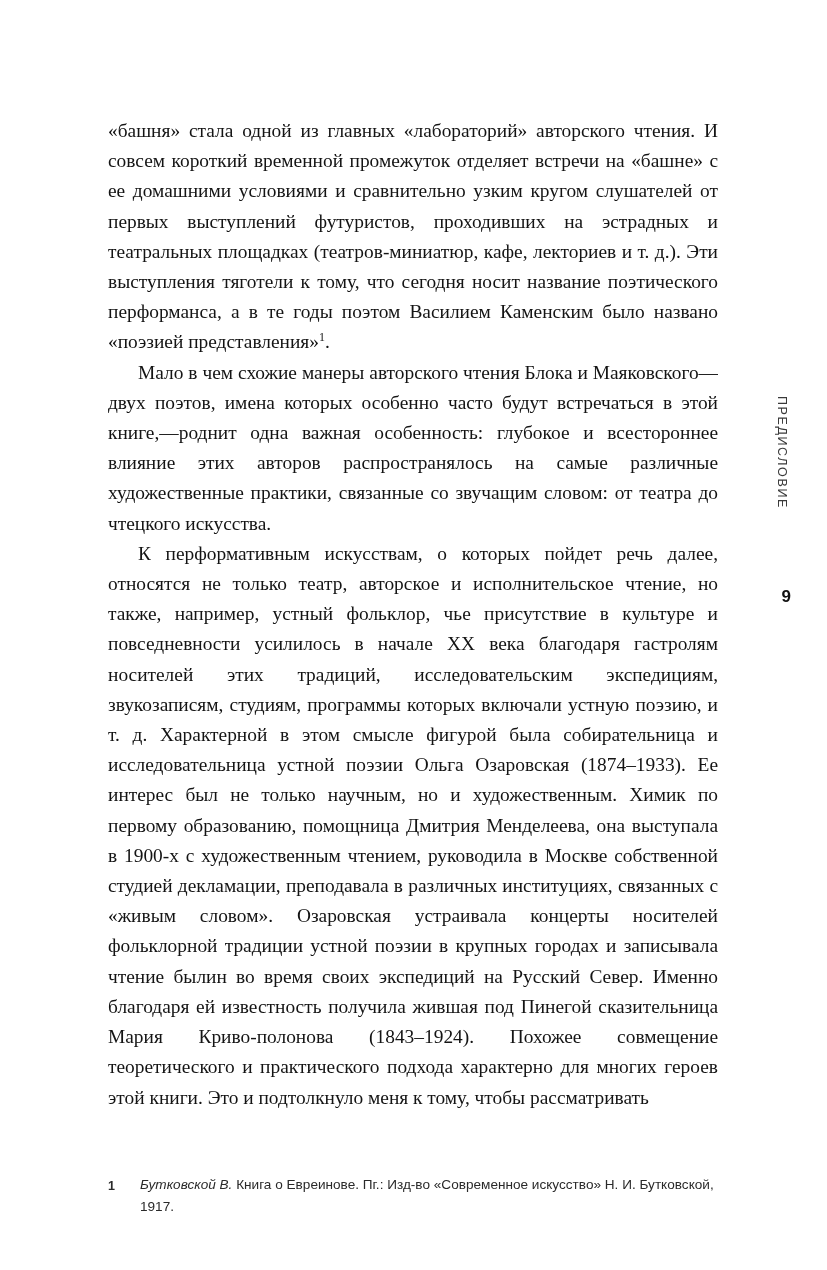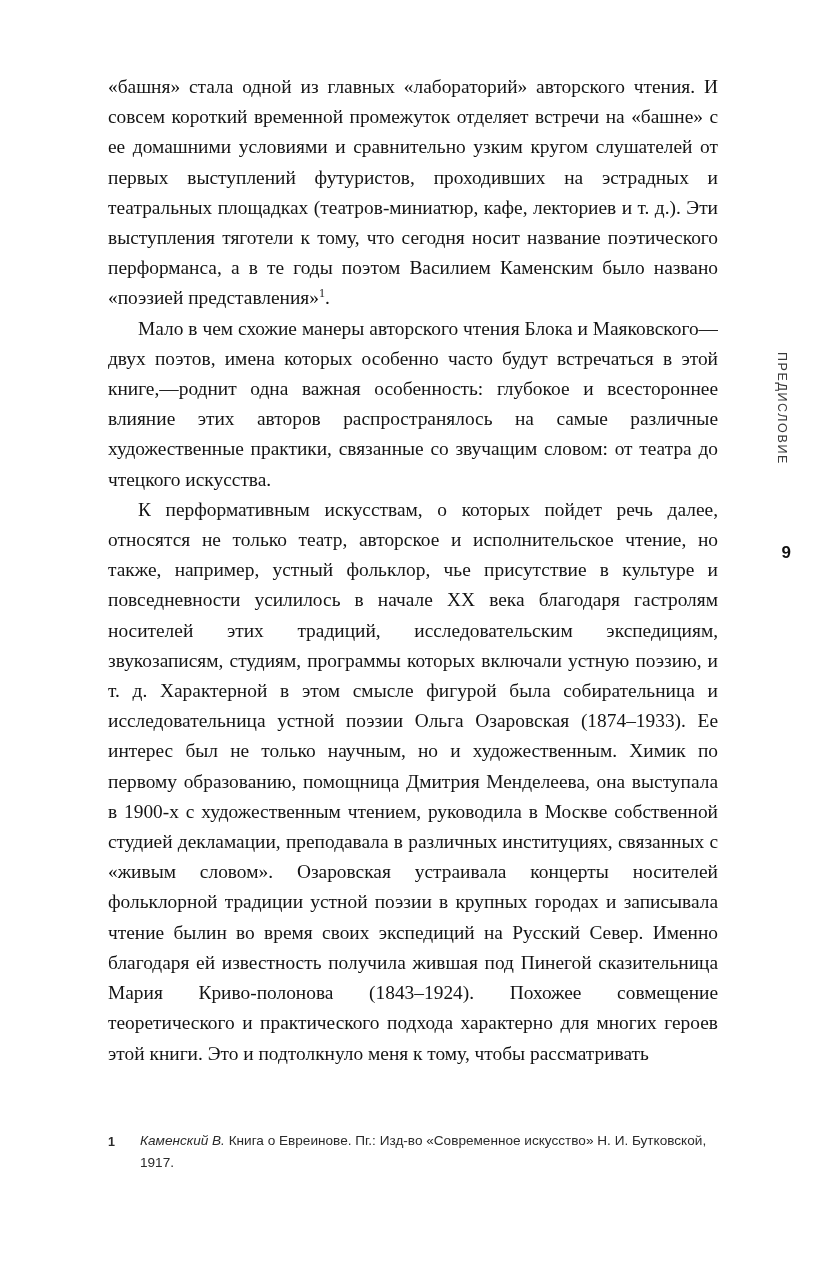--- a/index.html
+++ b/index.html
@@ -12,20 +12,21 @@
     background: #ffffff;
     font-family: "Liberation Serif", serif;
     color: #1a1a1a;
     position: relative;
     overflow: hidden;
   }
 
   .page {
     position: absolute;
     inset: 0;
+    margin-top: 44px;
   }
 
   
   .text-column {
     position: absolute;
     left: 108px;
     top: 72px;
     width: 610px;
   }
 
@@ -111,17 +112,17 @@
     <p class="para">Мало в чем схожие манеры авторского чтения Блока и Маяковского—двух поэтов, имена которых особенно часто будут встречаться в этой книге,—роднит одна важная особенность: глубокое и всестороннее влияние этих авторов распространялось на самые различные художественные практики, связанные со звучащим словом: от театра до чтецкого искусства.</p>
     <p class="para">К перформативным искусствам, о которых пойдет речь далее, относятся не только театр, авторское и исполнительское чтение, но также, например, устный фольклор, чье присутствие в культуре и повседневности усилилось в начале XX века благодаря гастролям носителей этих традиций, исследовательским экспедициям, звукозаписям, студиям, программы которых включали устную поэзию, и т. д. Характерной в этом смысле фигурой была собирательница и исследовательница устной поэзии Ольга Озаровская (1874–1933). Ее интерес был не только научным, но и художественным. Химик по первому образованию, помощница Дмитрия Менделеева, она выступала в 1900-х с художественным чтением, руководила в Москве собственной студией декламации, преподавала в различных институциях, связанных с «живым словом». Озаровская устраивала концерты носителей фольклорной традиции устной поэзии в крупных городах и записывала чтение былин во время своих экспедиций на Русский Север. Именно благодаря ей известность получила жившая под Пинегой сказительница Мария Криво-полонова (1843–1924). Похожее совмещение теоретического и практического подхода характерно для многих героев этой книги. Это и подтолкнуло меня к тому, чтобы рассматривать</p>
   </div>
 
   <div class="side-head">ПРЕДИСЛОВИЕ</div>
   <div class="page-number">9</div>
 
   <div class="footnote-area">
     <div class="footnote">
       <div class="footnote-num">1</div>
-      <div class="footnote-text"><span class="it">Каменский В.</span><span> Книга о Евреинове. Пг.: Изд-во «Современное искусство» Н. И. Бутковской, 1917.</span></div>
+      <div class="footnote-text"><span class="it">Бутковской В.</span><span> Книга о Евреинове. Пг.: Изд-во «Современное искусство» Н. И. Бутковской, 1917.</span></div>
     </div>
   </div>
 
 </div>
 
 </body></html>

